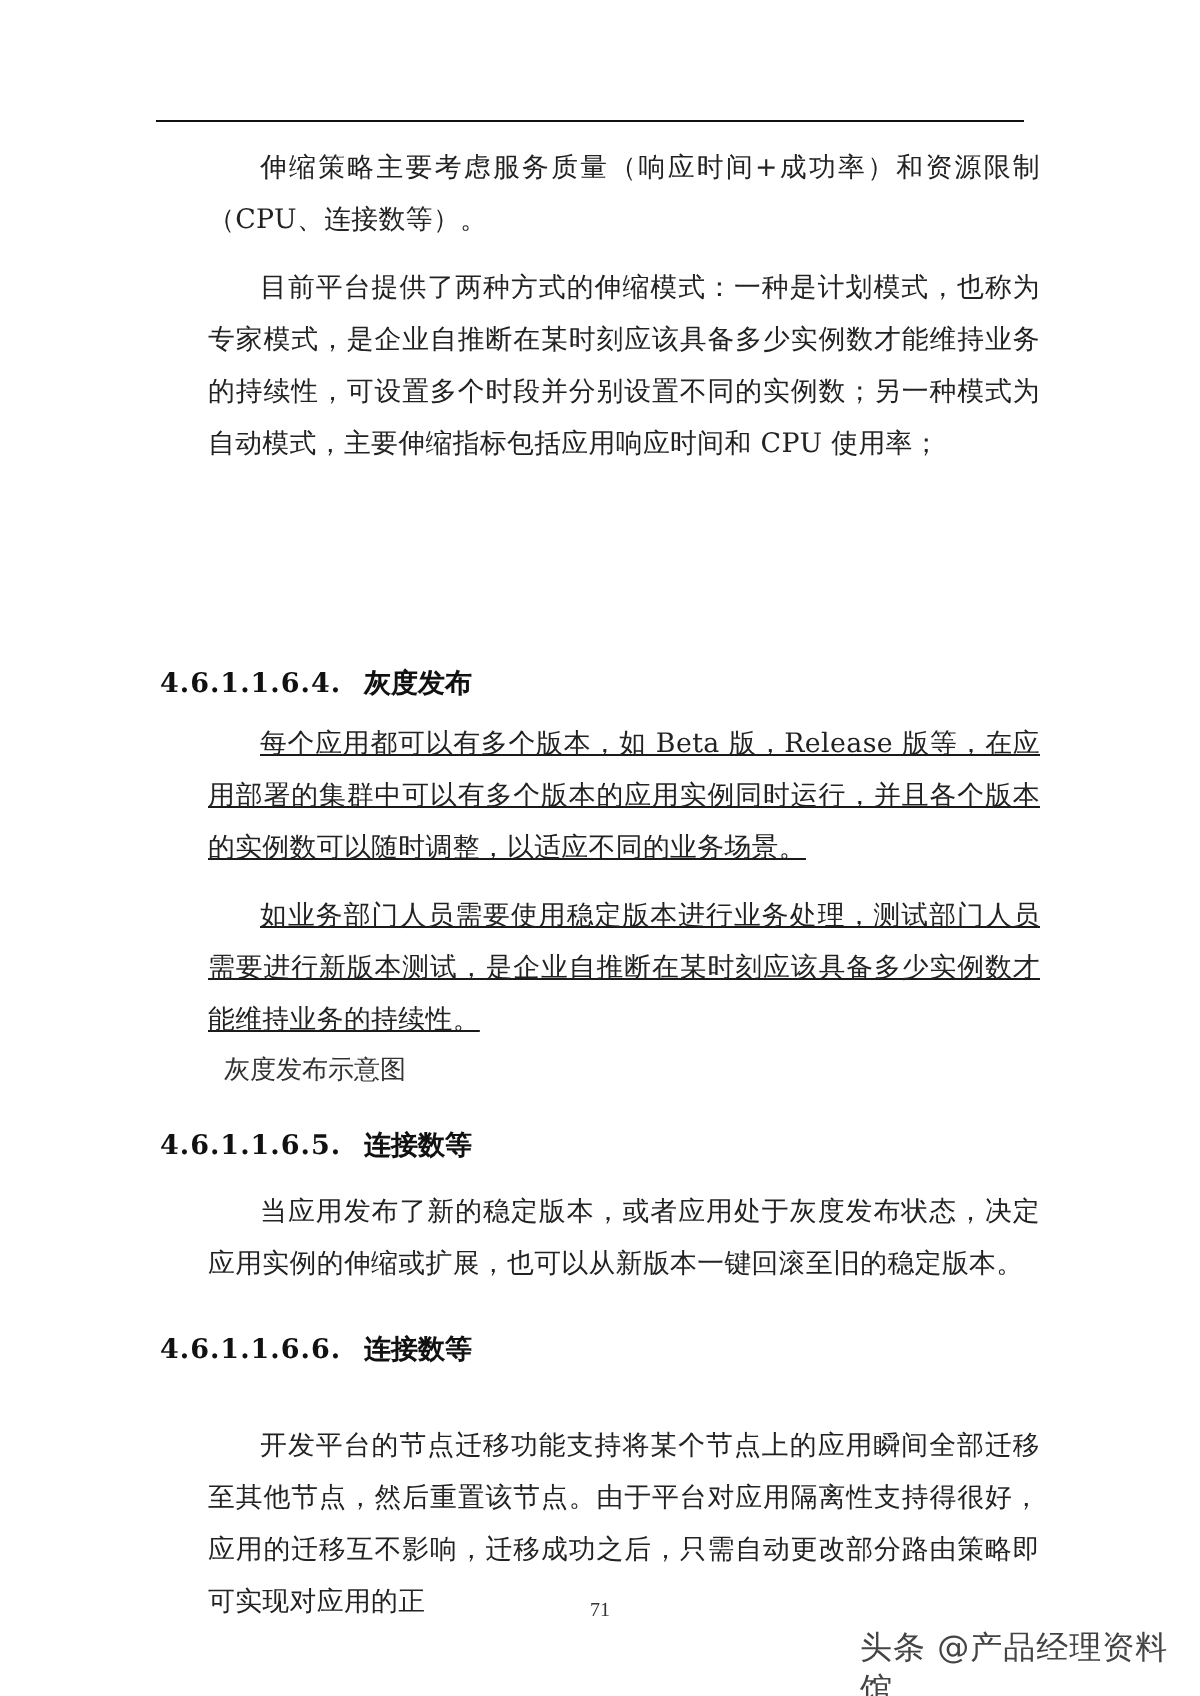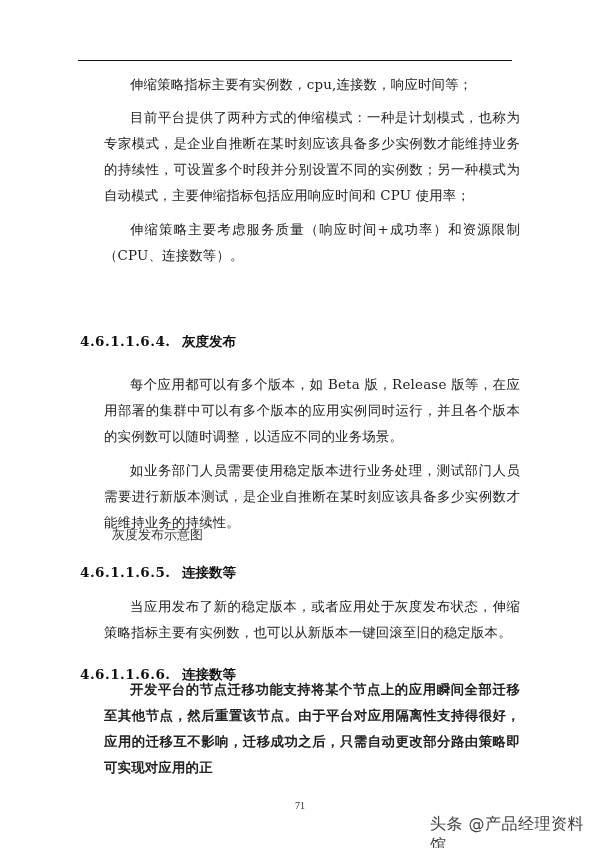--- a/index.html
+++ b/index.html
@@ -27,46 +27,45 @@
     position: absolute; left: 430px; top: 814px; font-size: 16px; color: #444;
     font-family: "DejaVu Sans", sans-serif; letter-spacing: 0.5px;
   }
 </style>
 </head>
 <body>
 
 <div class="header-rule"></div>
 
 <div class="content">
-  <p class="para first">伸缩策略指标主要有实例数，cpu,连接数，响应时间等；</p>
+  <p class="para">伸缩策略主要考虑服务质量（响应时间+成功率）和资源限制（CPU、连接数等）。</p>
   <p class="para">目前平台提供了两种方式的伸缩模式：一种是计划模式，也称为专家模式，是企业自推断在某时刻应该具备多少实例数才能维持业务的持续性，可设置多个时段并分别设置不同的实例数；另一种模式为自动模式，主要伸缩指标包括应用响应时间和 CPU 使用率；</p>
-  <p class="para">伸缩策略主要考虑服务质量（响应时间+成功率）和资源限制（CPU、连接数等）。</p>
 </div>
 
 <div class="heading" style="top:333px;">
   <span class="num">4.6.1.1.6.4.</span><span class="title">灰度发布</span>
 </div>
 
-<div class="block" style="top:372px;">
+<div class="block" style="top:360px;text-decoration:underline;">
   <p class="para">每个应用都可以有多个版本，如 Beta 版，Release 版等，在应用部署的集群中可以有多个版本的应用实例同时运行，并且各个版本的实例数可以随时调整，以适应不同的业务场景。</p>
   <p class="para">如业务部门人员需要使用稳定版本进行业务处理，测试部门人员需要进行新版本测试，是企业自推断在某时刻应该具备多少实例数才能维持业务的持续性。</p>
 </div>
 
 <div class="caption" style="top:526px;">灰度发布示意图</div>
 
 <div class="heading" style="top:564px;">
   <span class="num">4.6.1.1.6.5.</span><span class="title">连接数等</span>
 </div>
 
 <div class="block" style="top:594px;">
-  <p class="para">当应用发布了新的稳定版本，或者应用处于灰度发布状态，伸缩策略指标主要有实例数，也可以从新版本一键回滚至旧的稳定版本。</p>
+  <p class="para">当应用发布了新的稳定版本，或者应用处于灰度发布状态，决定应用实例的伸缩或扩展，也可以从新版本一键回滚至旧的稳定版本。</p>
 </div>
 
 <div class="heading" style="top:666px;">
   <span class="num">4.6.1.1.6.6.</span><span class="title">连接数等</span>
 </div>
 
-<div class="block" style="top:676px;font-weight:bold;">
+<div class="block" style="top:711px;">
   <p class="para">开发平台的节点迁移功能支持将某个节点上的应用瞬间全部迁移至其他节点，然后重置该节点。由于平台对应用隔离性支持得很好，应用的迁移互不影响，迁移成功之后，只需自动更改部分路由策略即可实现对应用的正</p>
 </div>
 
 <div class="page-number">71</div>
 <div class="watermark">头条 @产品经理资料馆</div>
 
 </body></html>

